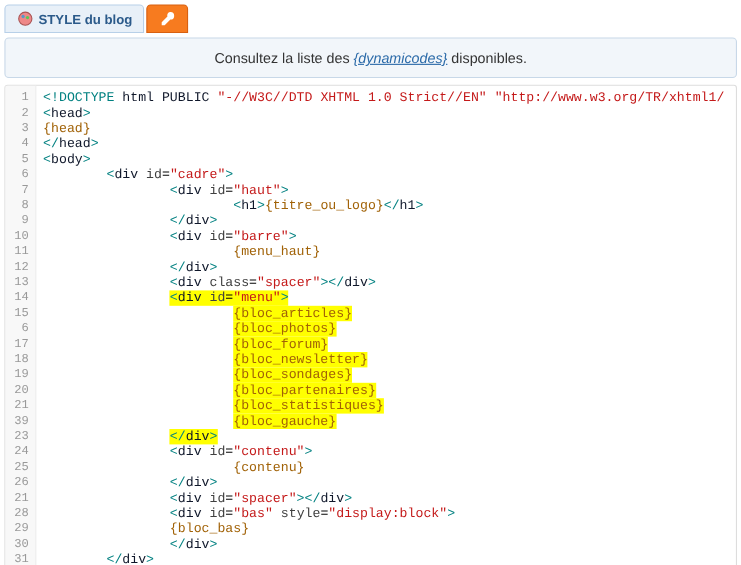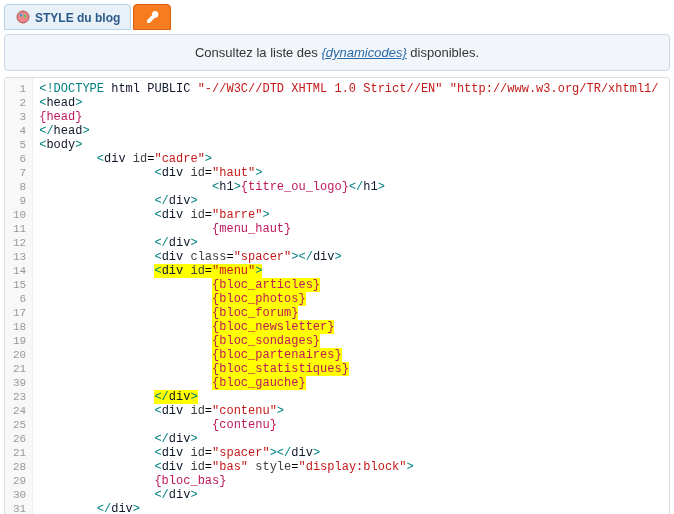--- a/index.html
+++ b/index.html
@@ -13,21 +13,21 @@
 .notice a { color: #2b6aa8; font-style: italic; text-decoration: underline; }
 .editor { border: 1px solid #ddd; border-radius: 3px; font-family: "Courier New", monospace; font-size: 12px; display: flex; background: #fff; }
 .gutter { background: #f8f8f8; color: #999; text-align: right; padding: 4px 6px 4px 8px; border-right: 1px solid #eee; user-select: none; line-height: 14px; font-size: 11px; }
 .gutter div { height: 14px; }
 .code { padding: 4px 6px; line-height: 14px; white-space: pre; overflow: hidden; flex: 1; }
 .code .line { height: 14px; }
 .kw { color: #008080; }
 .tagn { color: #0f172a; }
 .attr { color: #404040; }
 .val { color: #c41919; }
-.txt { color: #be185d; }
+.txt { color: #a16207; }
 .hl { background: #ffff00; }
 </style>
 </head>
 <body>
 
 <div class="tabs">
   <div class="tab tab-inactive">
     <span class="icon">
       <svg viewBox="0 0 16 16">
           <circle cx="8" cy="8" r="6" fill="#e88" stroke="#a55"></circle>

